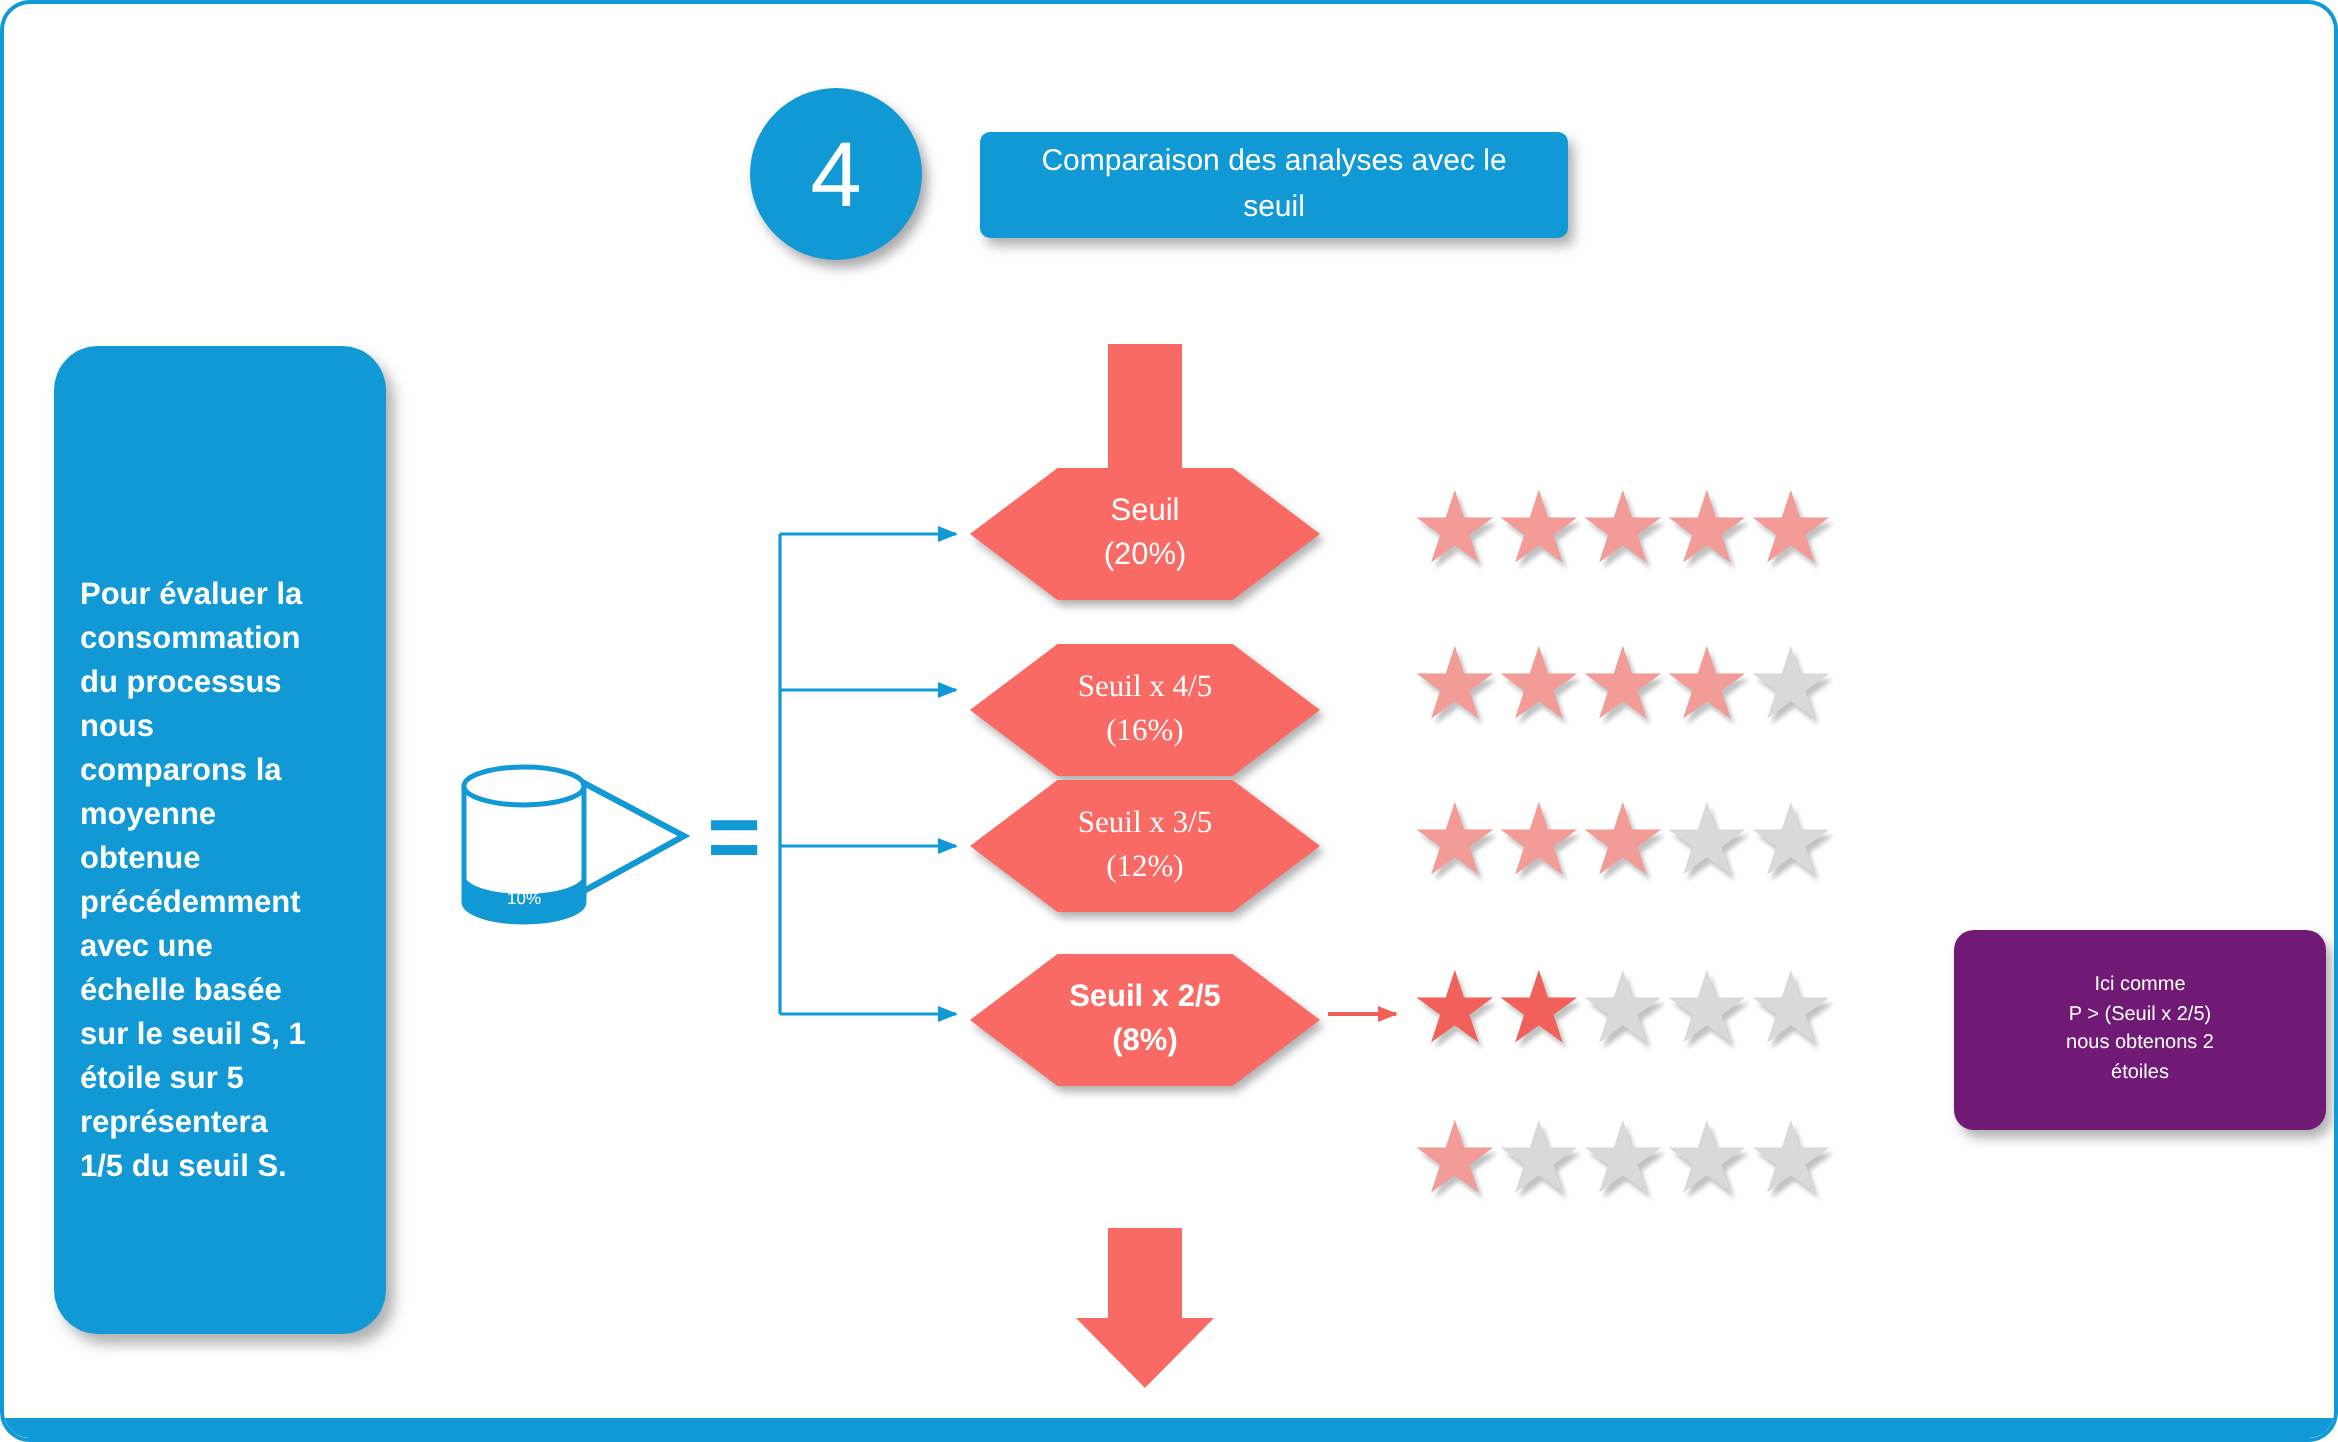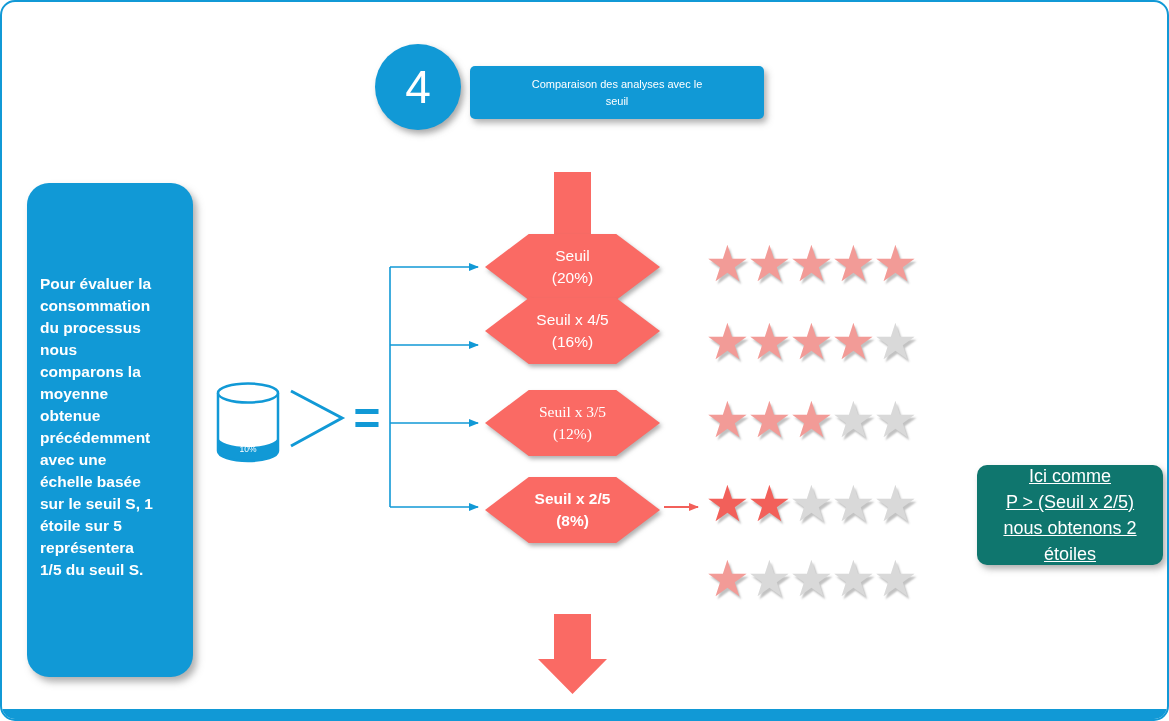--- a/index.html
+++ b/index.html
@@ -17,38 +17,38 @@
 
   .step-circle {
     position:absolute; left:373px; top:42px; width:86px; height:86px;
     background:#1199d6; border-radius:50%;
     display:flex; align-items:center; justify-content:center;
     color:#ffffff; font-size:46px;
     box-shadow:3px 4px 6px rgba(100,100,100,0.55);
     z-index:2;
   }
   .title-box {
-    position:absolute; left:468px; top:64px; width:294px; height:53px;
+    position:absolute; left:488px; top:64px; width:294px; height:53px;
     background:#1199d6; border-radius:5px;
     display:flex; align-items:center; justify-content:center;
-    color:#ffffff; font-size:11px; text-align:center;
+    color:#ffffff; font-size:15px; text-align:center;
     white-space:pre-line; line-height:1.5;
     box-shadow:3px 4px 6px rgba(100,100,100,0.5);
     z-index:2;
   }
   .left-panel {
-    position:absolute; left:25px; top:181px; width:166px; height:494px;
+    position:absolute; left:25px; top:171px; width:166px; height:494px;
     background:#1199d6; border-radius:22px;
-    box-sizing:border-box; padding:68px 12px 0 13px;
+    box-sizing:border-box; padding:92px 12px 0 13px;
     color:#ffffff; font-size:15.5px; font-weight:bold;
     white-space:pre-line; line-height:1.42;
     box-shadow:4px 5px 7px rgba(100,100,100,0.5);
     z-index:2;
   }
-  .cylinder { position:absolute; left:213px; top:380px; z-index:2; }
+  .cylinder { position:absolute; left:227px; top:380px; z-index:2; }
   .gt-symbol { position:absolute; left:286px; top:386px; z-index:2; }
   .eq-symbol {
     position:absolute; left:344px; top:390px; width:42px; height:52px;
     display:flex; align-items:center; justify-content:center;
     color:#1199d6; font-size:46px; font-weight:bold; z-index:2;
   }
 
   #rows { position:absolute; left:0; top:0; width:1169px; height:721px; z-index:2; }
   .hex-wrap {
     position:absolute; left:483px; width:175px; height:66px;
@@ -65,27 +65,26 @@
     white-space:pre-line; line-height:1.45;
   }
   .stars-row { position:absolute; left:703px; height:60px; display:flex; }
   .star {
     width:42px; font-size:50px; line-height:58px; text-align:center;
     text-shadow:2px 3px 2px rgba(120,120,120,0.45);
   }
 
   .note-box {
     position:absolute; left:975px; top:463px; width:186px; height:100px;
-    background:#0f766e; border-radius:10px;
-    display:flex; align-items:center; justify-content:center;
-    color:#ffffff; font-size:18px; text-align:center;
+    background:#701a75; border-radius:10px;
+    display:flex; align-items:center; justify-content:center;
+    color:#ffffff; font-size:10px; text-align:center;
     white-space:pre-line; line-height:1.45;
     box-shadow:3px 4px 6px rgba(100,100,100,0.5);
     z-index:2;
-    text-decoration:underline;
   }
   .bottom-bar {
     position:absolute; left:0; right:0; bottom:0; height:10px;
     background:#1199d6; z-index:3;
   }
 </style>
 </head>
 <body>
 
 <div class="canvas">
@@ -163,21 +162,21 @@
 (20%)</div>
         </div>
       </div>
       <div class="stars-row" style="top: 233px;">
         <span class="star" style="color: rgb(242, 155, 151);">★</span>
         <span class="star" style="color: rgb(242, 155, 151);">★</span>
         <span class="star" style="color: rgb(242, 155, 151);">★</span>
         <span class="star" style="color: rgb(242, 155, 151);">★</span>
         <span class="star" style="color: rgb(242, 155, 151);">★</span>
       </div>
-      <div class="hex-wrap" style="top: 296px;">
+      <div class="hex-wrap" style="top: 320px; font-family: Liberation Serif, serif;">
         <div class="hex">
           <div class="hex-label">Seuil x 4/5
 (16%)</div>
         </div>
       </div>
       <div class="stars-row" style="top: 311px;">
         <span class="star" style="color: rgb(242, 155, 151);">★</span>
         <span class="star" style="color: rgb(242, 155, 151);">★</span>
         <span class="star" style="color: rgb(242, 155, 151);">★</span>
         <span class="star" style="color: rgb(242, 155, 151);">★</span>

